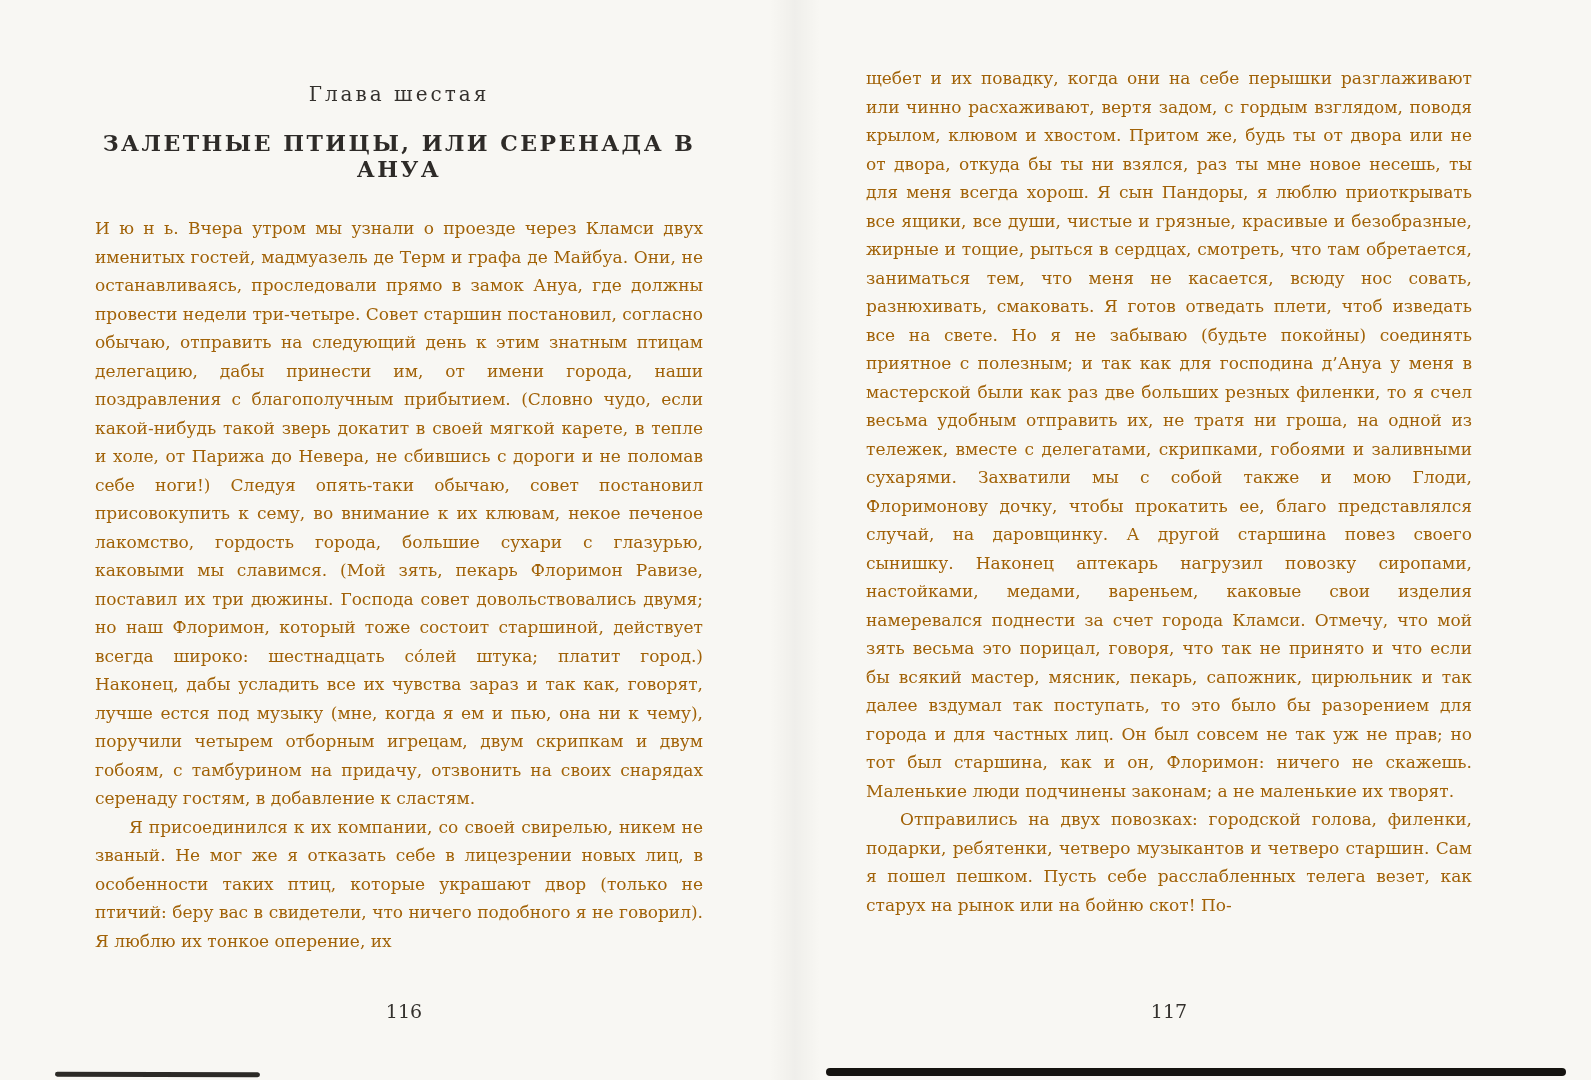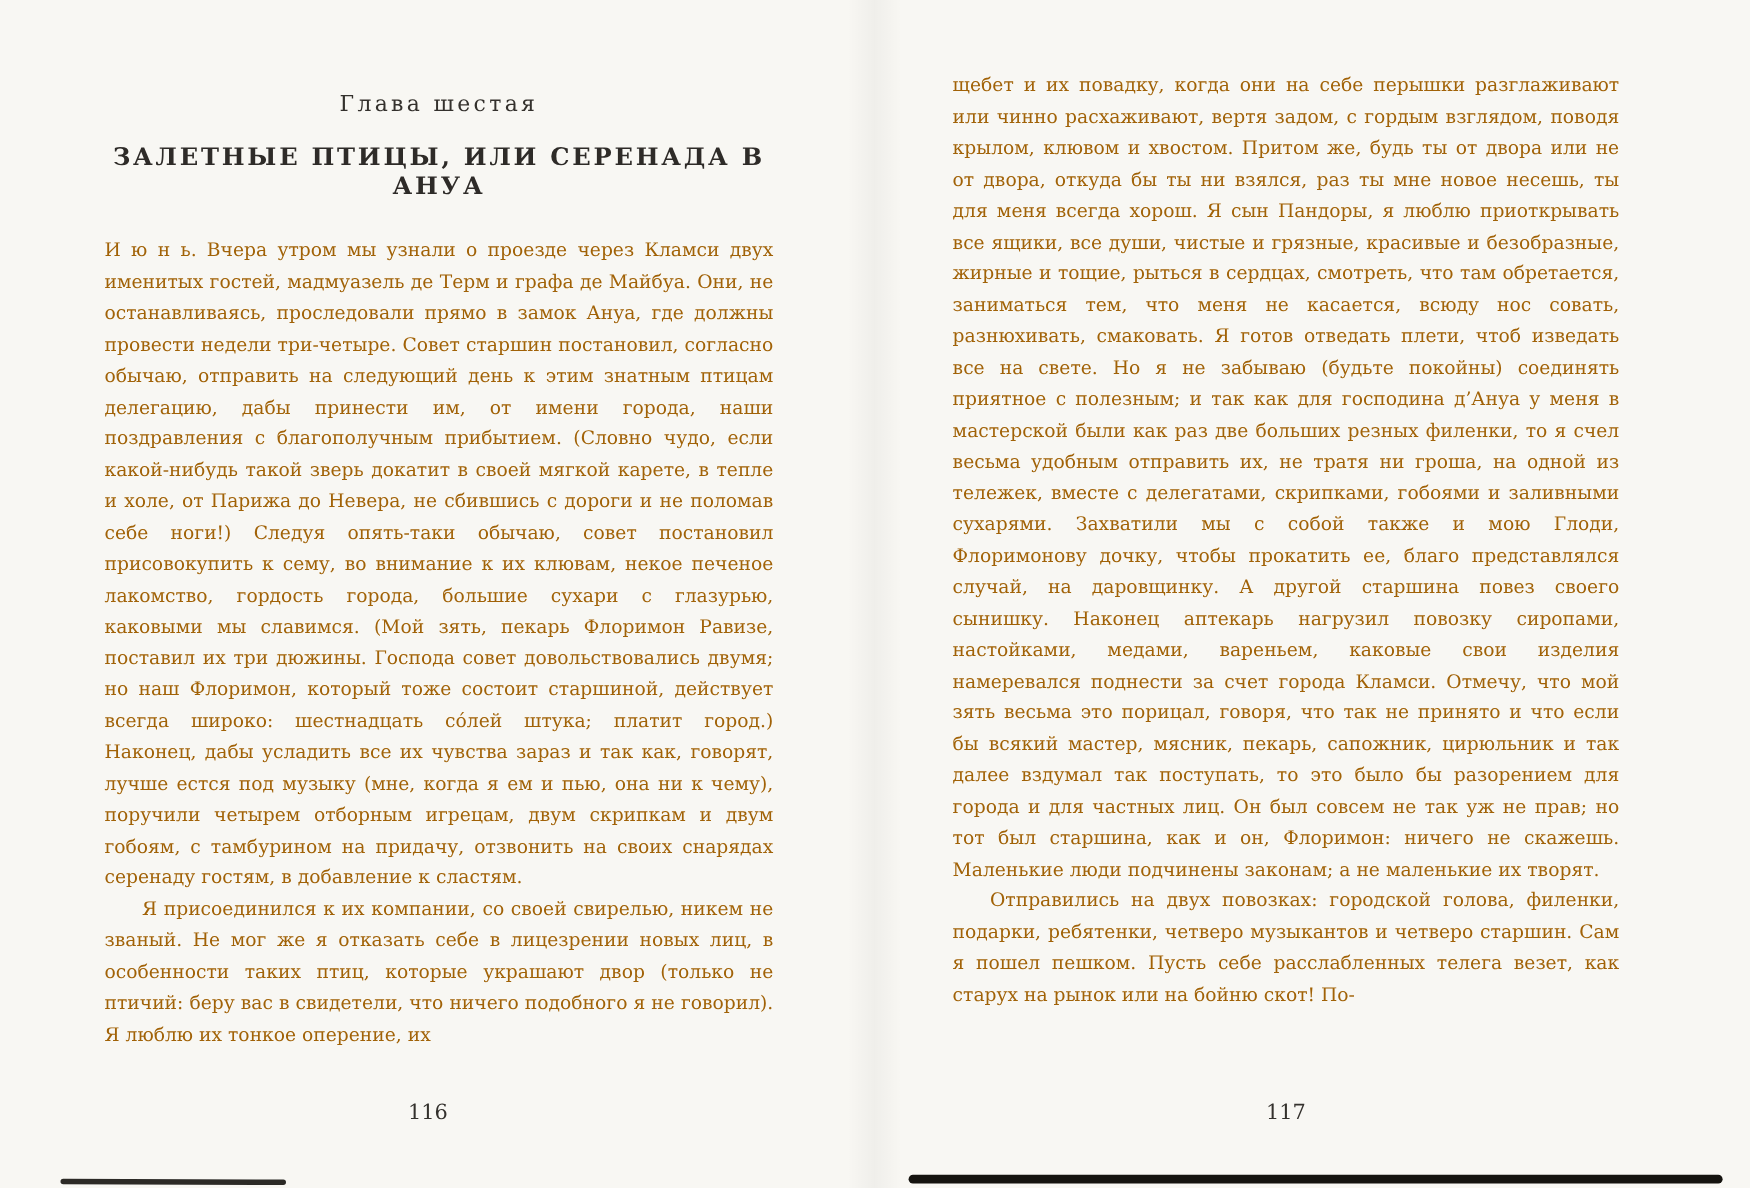--- a/index.html
+++ b/index.html
@@ -66,21 +66,21 @@
     text-indent: 34px;
   }
   .page-number {
     position: absolute;
     top: 1000px;
     text-align: center;
     font-size: 19px;
     color: #34312d;
   }
   .page-number.left-num {
-    left: 85px;
+    left: 100px;
     width: 608px;
   }
   .page-number.right-num {
     left: 866px;
     width: 606px;
   }
   
   .scan-edge {
     position: absolute;
     background: #15130f;

